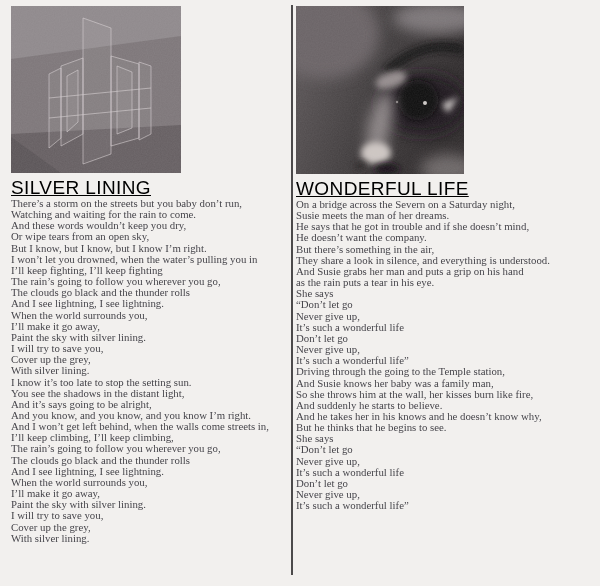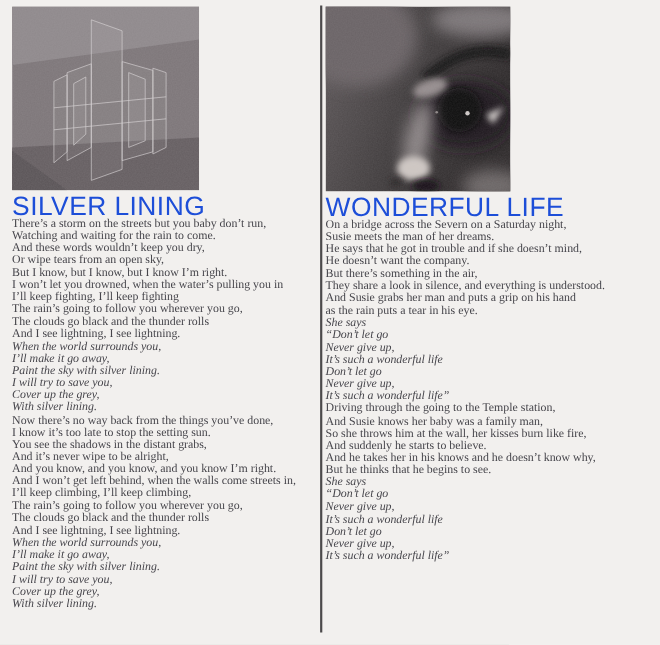--- a/index.html
+++ b/index.html
@@ -9,29 +9,29 @@
   }
   .divider{position:absolute;left:291px;top:5px;width:2px;height:570px;background:#4c4a4b;}
   .col{position:absolute;top:6px;}
   .col.left{left:11px;width:276px;}
   .col.right{left:296px;width:292px;}
   .artwork{display:block;}
   .artwork svg{display:block;}
   .song-title{
     margin:7px 0 2px 0;
     font-family:"Liberation Sans",sans-serif;
-    font-size:24px;line-height:16px;font-weight:400;
-    letter-spacing:0.4px;color:#1d4ed8;
+    font-size:19px;line-height:16px;font-weight:400;
+    letter-spacing:0.4px;color:#000000;text-decoration:underline;
   }
   .lyrics{margin-top:0;}
   .lyric-line{
     font-size:10.8px;line-height:11.15px;color:#46454b;
     white-space:nowrap;letter-spacing:0px;
   }
-  .lyric-line.italic{font-style:italic;}
+  .lyric-line.italic{}
 </style>
 </head>
 <body>
 
 <div class="page">
 
   <div class="divider"></div>
 
   <section class="col left">
     <div class="artwork">
@@ -71,24 +71,23 @@
         <div class="lyric-line">I’ll keep fighting, I’ll keep fighting</div>
         <div class="lyric-line">The rain’s going to follow you wherever you go,</div>
         <div class="lyric-line">The clouds go black and the thunder rolls</div>
         <div class="lyric-line">And I see lightning, I see lightning.</div>
         <div class="lyric-line italic">When the world surrounds you,</div>
         <div class="lyric-line italic">I’ll make it go away,</div>
         <div class="lyric-line italic">Paint the sky with silver lining.</div>
         <div class="lyric-line italic">I will try to save you,</div>
         <div class="lyric-line italic">Cover up the grey,</div>
         <div class="lyric-line italic">With silver lining.</div>
-        <div class="lyric-line">Now there’s no way back from the things you’ve done,</div>
         <div class="lyric-line">I know it’s too late to stop the setting sun.</div>
-        <div class="lyric-line">You see the shadows in the distant grabs,</div>
-        <div class="lyric-line">And it’s never wipe to be alright,</div>
+        <div class="lyric-line">You see the shadows in the distant light,</div>
+        <div class="lyric-line">And it’s says going to be alright,</div>
         <div class="lyric-line">And you know, and you know, and you know I’m right.</div>
         <div class="lyric-line">And I won’t get left behind, when the walls come streets in,</div>
         <div class="lyric-line">I’ll keep climbing, I’ll keep climbing,</div>
         <div class="lyric-line">The rain’s going to follow you wherever you go,</div>
         <div class="lyric-line">The clouds go black and the thunder rolls</div>
         <div class="lyric-line">And I see lightning, I see lightning.</div>
         <div class="lyric-line italic">When the world surrounds you,</div>
         <div class="lyric-line italic">I’ll make it go away,</div>
         <div class="lyric-line italic">Paint the sky with silver lining.</div>
         <div class="lyric-line italic">I will try to save you,</div>

